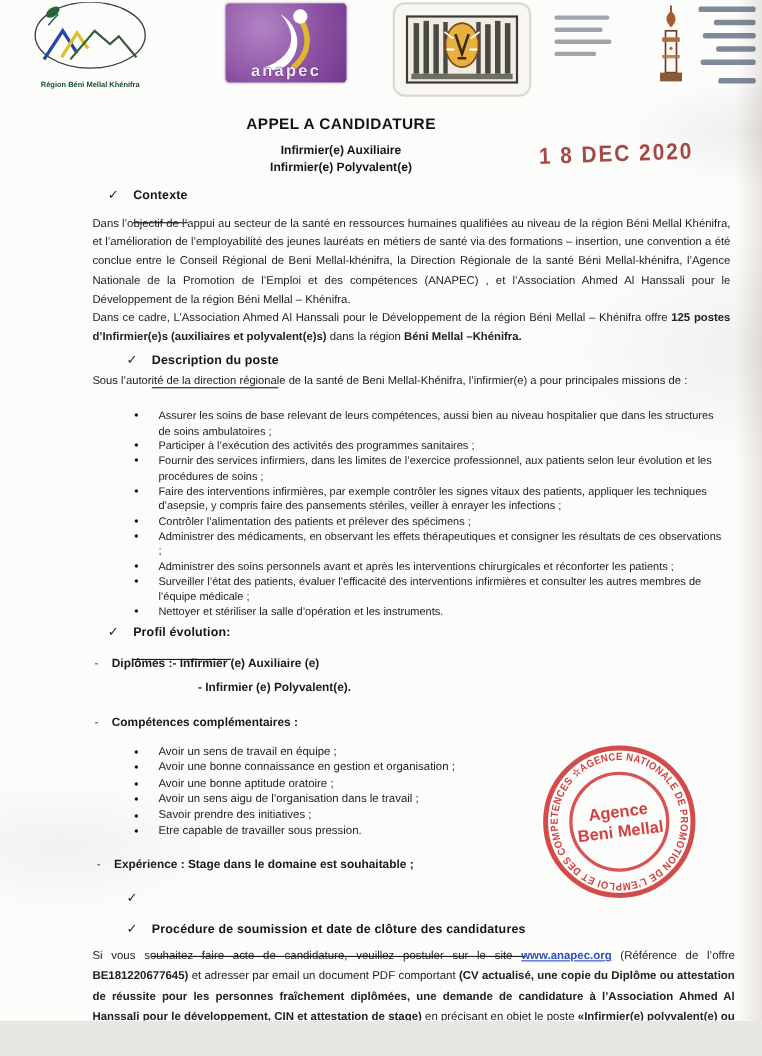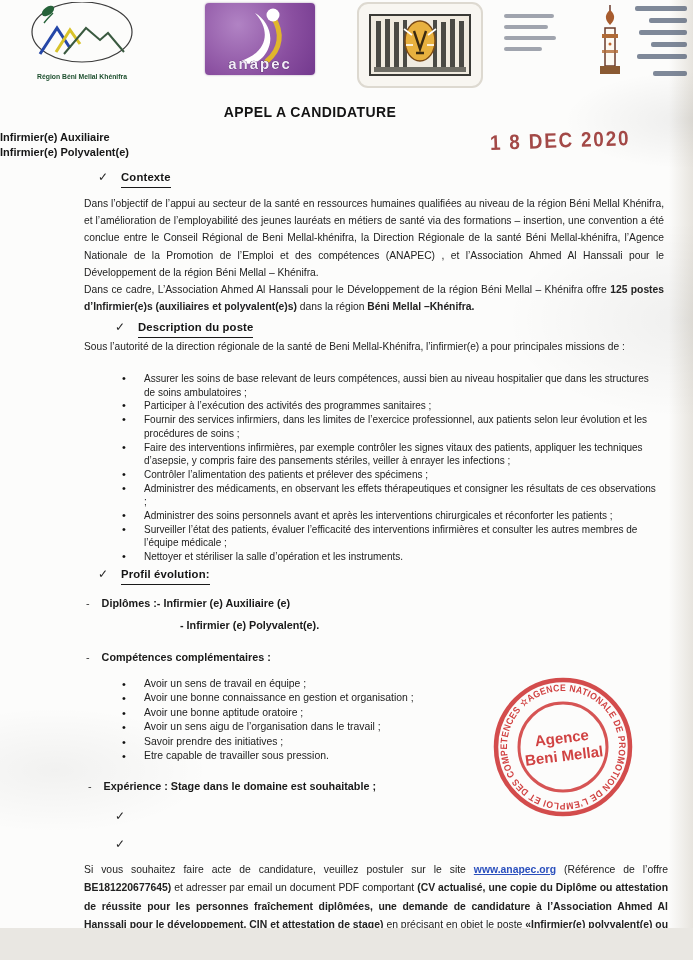--- a/index.html
+++ b/index.html
@@ -10,21 +10,21 @@
       radial-gradient(ellipse 220px 90px at 55px 770px, rgba(0,0,0,0.045), transparent 70%),
       radial-gradient(ellipse 260px 140px at 688px 320px, rgba(0,0,0,0.05), transparent 70%),
       radial-gradient(ellipse 180px 70px at 690px 120px, rgba(0,0,0,0.06), transparent 70%),
       linear-gradient(90deg, #fcfcfb 96.5%, #e7e4de 100%),
       #fcfcfb;
   }
   .abs{position:absolute;}
   
   .sec-head{display:flex;align-items:baseline;gap:13px;font-weight:700;font-size:11.3px;color:#151515;}
   .sec-head .chk{font-size:12px;font-weight:400;color:#2a2a2a;}
-  .sec-head .lbl{border-bottom:1.4px solid #1a1a1a;padding-bottom:4px;letter-spacing:.15px;}
+  .sec-head .lbl{border-bottom:1.4px solid #1a1a1a;padding-bottom:18px;letter-spacing:.15px;}
   
   .para{font-size:10.3px;line-height:17.2px;text-align:justify;color:#222;}
   .para p{margin:0;}
   .b{font-weight:700;}
   .link{color:#2b50bd;text-decoration:underline;font-weight:700;cursor:pointer;}
   
   .blist{margin:0;padding:0;list-style:none;}
   .blist li{display:flex;margin:0;}
   .blist .mk{width:22px;flex:0 0 22px;font-size:11px;line-height:inherit;color:#111;}
   .blist .tx{flex:1;}
@@ -40,21 +40,21 @@
   .scanline{background:#707685;opacity:.65;border-radius:2px;filter:blur(.6px);margin-bottom:7px;}
   .scanline.ar{background:#3d4c66;margin-left:auto;filter:blur(.5px);}
   .stamp-svg{mix-blend-mode:multiply;opacity:.9;}
   .anapec-box{
     width:110px;height:72px;border-radius:4px;position:relative;overflow:hidden;
     background:radial-gradient(circle at 30% 30%, #b183c4, #8a4fa0 60%, #73398e);
     box-shadow:0 0 2px rgba(90,40,110,.5);
   }
   .title-wrap{left:0;top:104px;width:620px;text-align:center;}
   .main-title{font-size:14px;font-weight:700;letter-spacing:.4px;color:#141414;margin:0;}
-  .subtitle{top:130px;left:0;width:620px;font-weight:700;font-size:11px;line-height:15px;color:#161616;}
+  .subtitle{top:130px;left:0;width:620px;text-align:center;font-weight:700;font-size:11px;line-height:15px;color:#161616;}
 </style>
 </head>
 <body>
 
 <div class="page">
 
   <div class="abs" style="left:12px;top:2px;">
     <svg width="140" height="84" viewBox="0 0 140 84">
       <ellipse cx="70" cy="30" rx="50" ry="30" fill="none" stroke="#3c3c3c" stroke-width="1.2"></ellipse>
       <ellipse cx="36" cy="9" rx="7" ry="4" transform="rotate(-35 36 9)" fill="#27633a"></ellipse>
@@ -242,20 +242,21 @@
     <span class="dash">-</span>
     <span>Expérience : Stage dans le domaine est souhaitable ;</span>
   </div>
 
   <div class="abs sec-head" style="left:115px;top:809px;">
     <span class="chk">✓</span>
   </div>
 
   <div class="abs sec-head" style="left:115px;top:837px;">
     <span class="chk">✓</span>
+    <span class="lbl">Procédure de soumission et date de clôture des candidatures</span>
   </div>
 
   <div class="abs para" style="left:84px;top:861px;width:584px;font-size:10.4px;line-height:18.4px;">
     <p><span>Si vous souhaitez faire acte de candidature, veuillez postuler sur le site </span><span class="link">www.anapec.org</span><span> (Référence de l’offre </span><span class="b">BE181220677645)</span><span> et adresser par email un document PDF comportant </span><span class="b">(CV actualisé, une copie du Diplôme ou attestation de réussite pour les personnes fraîchement diplômées, une demande de candidature à l’Association Ahmed Al Hanssali pour le développement, CIN et attestation de stage)</span><span> en précisant en objet le poste </span><span class="b">«Infirmier(e) polyvalent(e) ou auxiliaire»</span><span> à l’adresse suivante : </span><span class="link">candidature.santebmkh@gmail.com</span></p>
   </div>
 
   <div class="abs" style="left:438px;top:622px;">
     <svg class="stamp-svg" width="250" height="250" viewBox="0 0 250 250">
       <defs>
         <path id="ringPath" d="M125,69 A56,56 0 0 1 125,181 A56,56 0 0 1 125,69" fill="none"></path>

